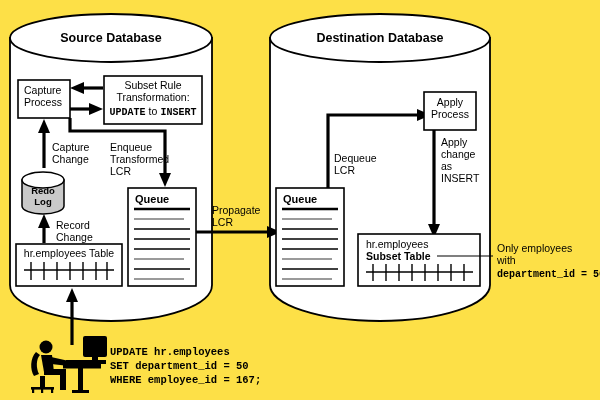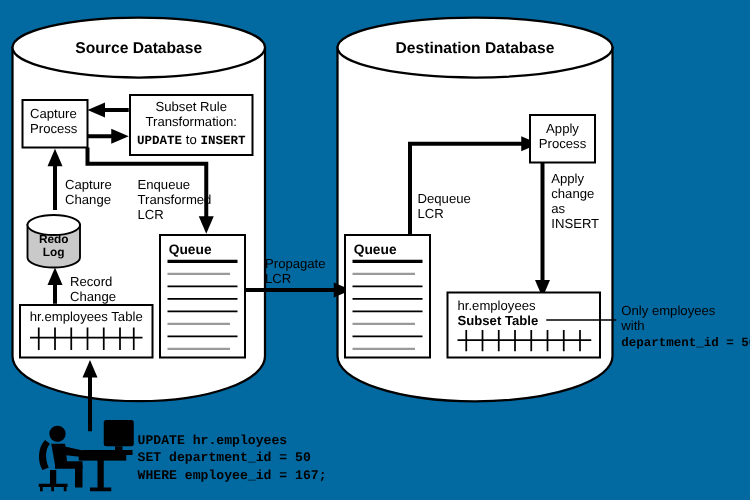--- a/index.html
+++ b/index.html
@@ -4,21 +4,21 @@
 <style>
   html, body {
     margin: 0;
     padding: 0;
     background: #ffffff;
   }
   #diagram-root {
     position: relative;
     width: 600px;
     height: 400px;
-    background: #0369a1;
+    background: #fde047;
     font-family: "Liberation Sans", sans-serif;
     overflow: hidden;
   }
   svg { display: block; }
   .box     { fill: #ffffff; stroke: #000000; stroke-width: 1.6; }
   .cyl     { fill: #ffffff; stroke: #000000; stroke-width: 1.8; }
   .redo    { fill: #c9c9c9; stroke: #000000; stroke-width: 1.5; }
   .redotop { fill: #ffffff; stroke: #000000; stroke-width: 1.5; }
   .arrow   { fill: none; stroke: #000000; stroke-width: 3.2; }
   .arrowhd { fill: #000000; }

